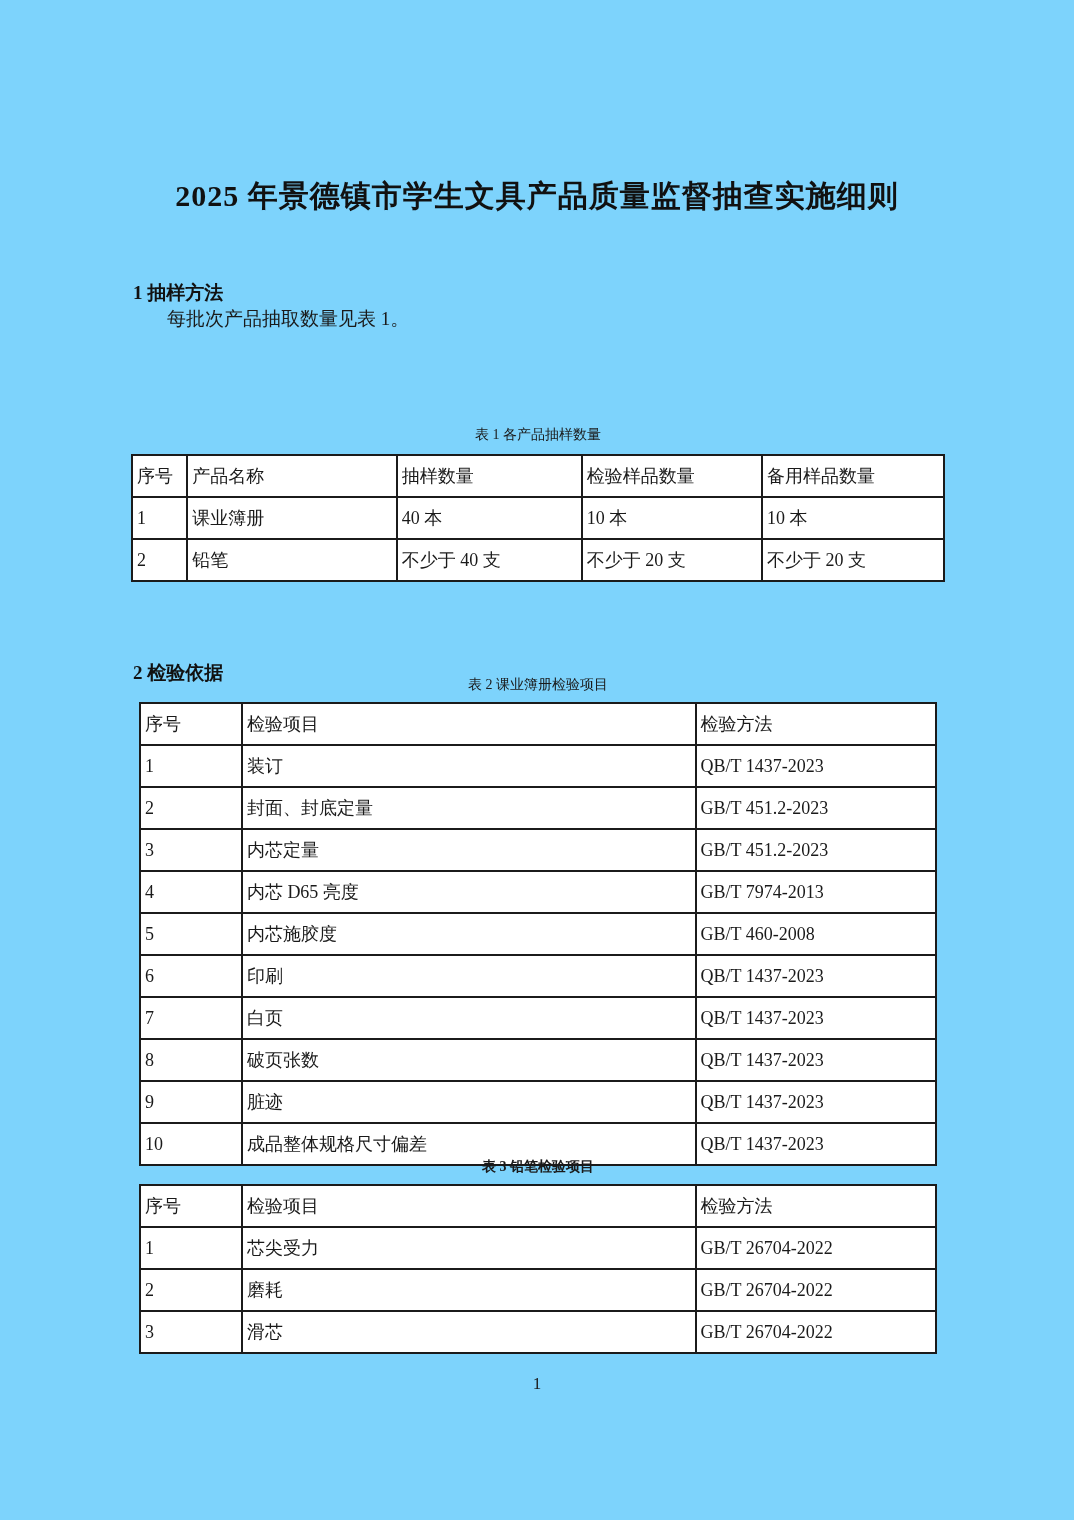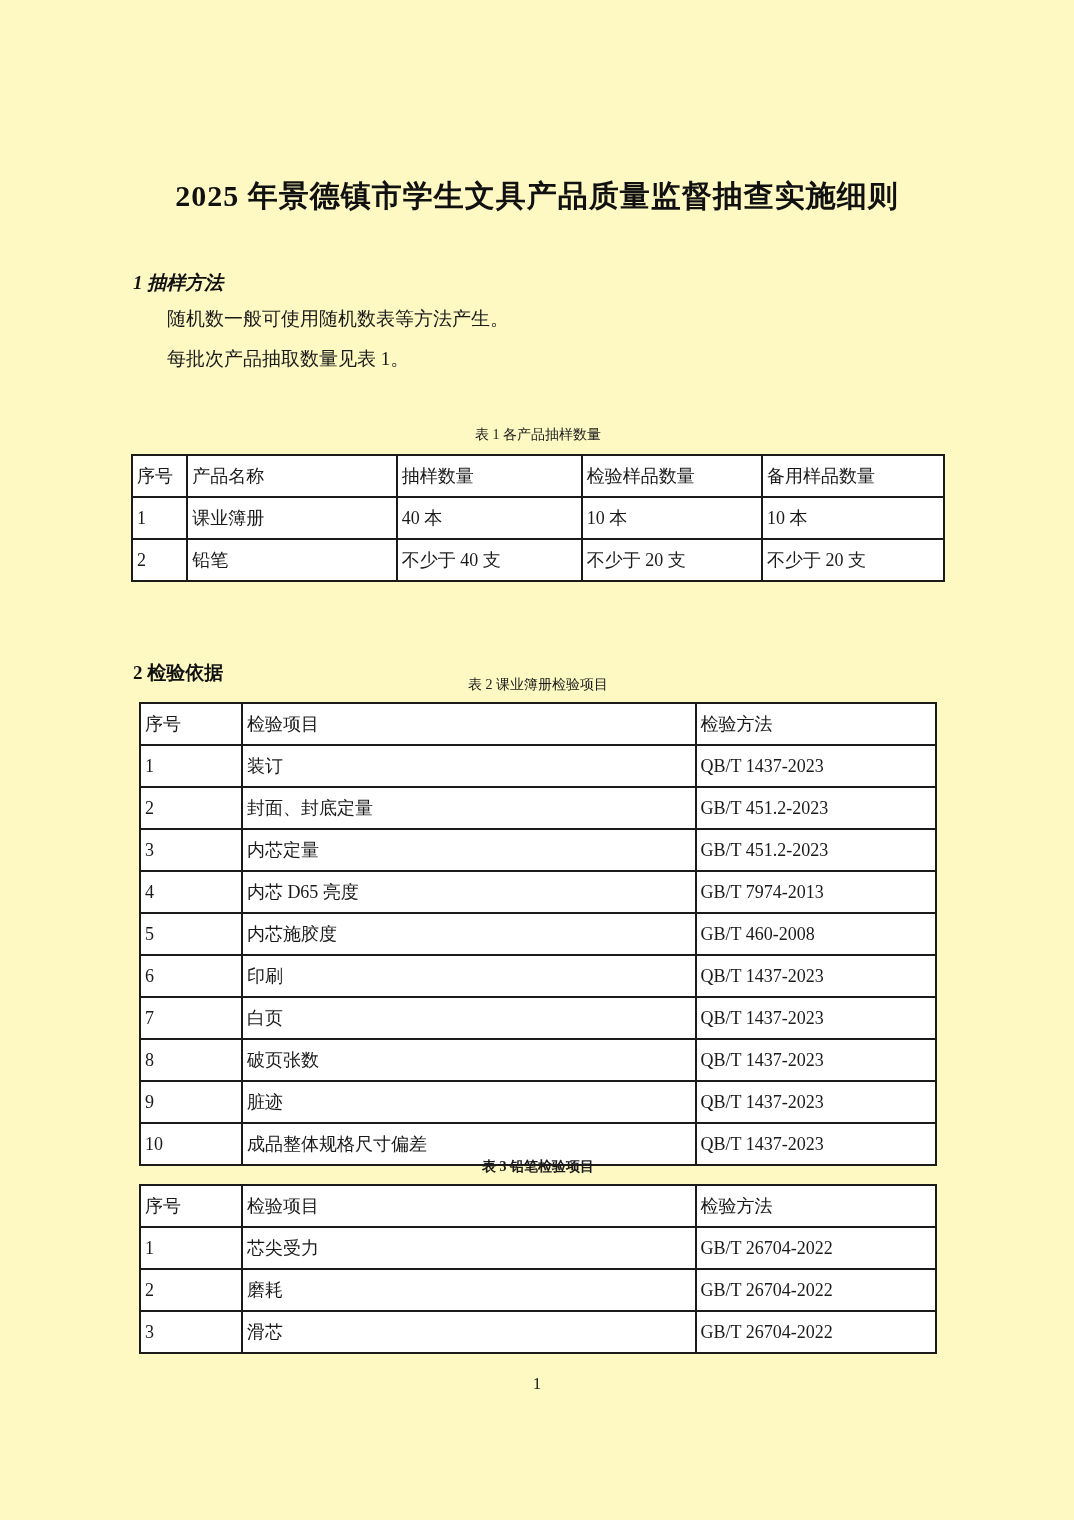--- a/index.html
+++ b/index.html
@@ -8,21 +8,21 @@
     background: #ffffff;
   }
   body {
     font-family: "Liberation Serif", "DejaVu Serif", serif;
     color: #1a1a1a;
   }
   .page {
     position: relative;
     width: 1074px;
     height: 1520px;
-    background: #fef9c3;
+    background: #7dd3fc;
     overflow: hidden;
   }
   .doc-title {
     position: absolute;
     top: 176px;
     left: 0;
     width: 100%;
     margin: 0;
     text-align: center;
     font-size: 30px;
@@ -31,21 +31,21 @@
     color: #111111;
   }
   .section-heading {
     position: absolute;
     left: 133px;
     margin: 0;
     font-size: 19px;
     font-weight: bold;
     color: #111111;
   }
-  .section-1-heading { top: 270px; font-style: italic; }
+  .section-1-heading { top: 280px; }
   .section-2-heading { top: 660px; }
   .paragraphs {
     position: absolute;
     top: 306px;
     left: 167px;
     width: 780px;
   }
   .paragraphs p {
     margin: 0 0 14px 0;
     font-size: 19px;
@@ -105,21 +105,20 @@
 </head>
 <body>
 
 <div class="page">
 
   <h1 class="doc-title">2025 年景德镇市学生文具产品质量监督抽查实施细则</h1>
 
   <h2 class="section-heading section-1-heading">1 抽样方法</h2>
 
   <div class="paragraphs">
-    <p>随机数一般可使用随机数表等方法产生。</p>
     <p>每批次产品抽取数量见表 1。</p>
   </div>
 
   <p class="table-caption caption-t1">表 1 各产品抽样数量</p>
 
   <table class="doc-table t1">
     <colgroup>
       <col class="c0">
         <col class="c1">
         <col class="c2">

